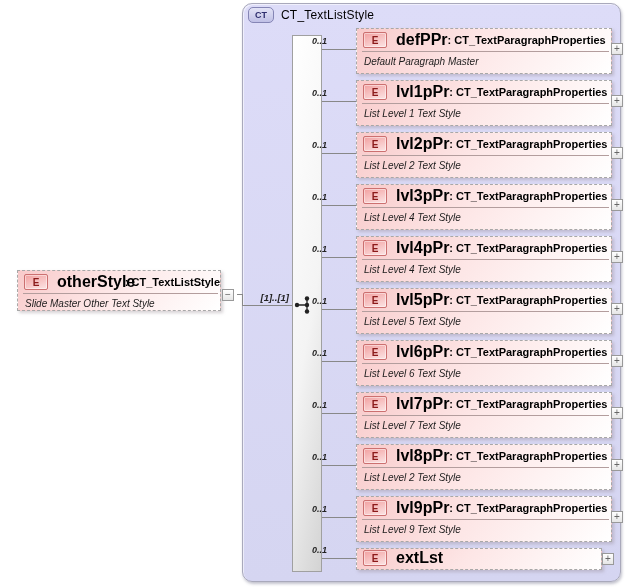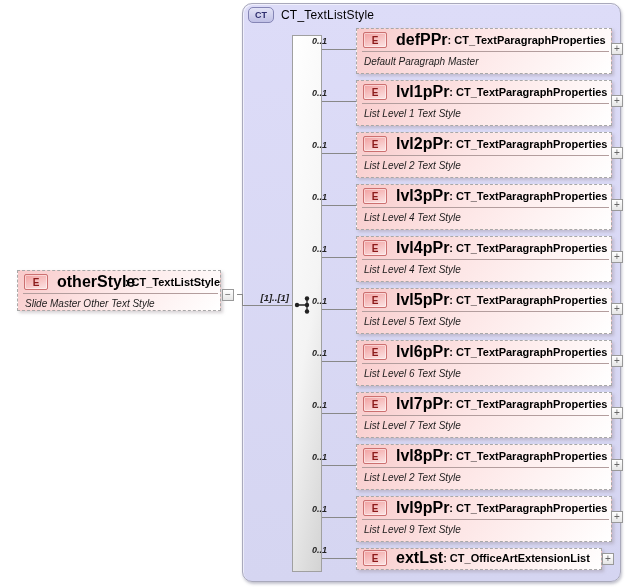--- a/index.html
+++ b/index.html
@@ -265,19 +265,18 @@
       <div class="el-note">List Level 9 Text Style</div>
     </div>
     <div class="toggle-btn" style="left: 611px; top: 511px;">+</div>
   </div><div class="row">
     <div class="hline" style="left: 322px; top: 558px; width: 34px;"></div>
     <div class="card-label" style="left: 312px; top: 545px;">0..1</div>
     <div class="el-box" style="left: 356px; top: 548px; width: 244px; height: 20px;">
       <div class="el-head" style="height: 18px;">
         <span class="e-badge">E</span>
         <span class="el-name">extLst</span>
-        <span class="el-type">: CT_OfficeArtExtensionList</span>
       </div>
 
     </div>
     <div class="toggle-btn" style="left: 602px; top: 553px;">+</div>
   </div></div>
 </div>
 
 </body></html>

